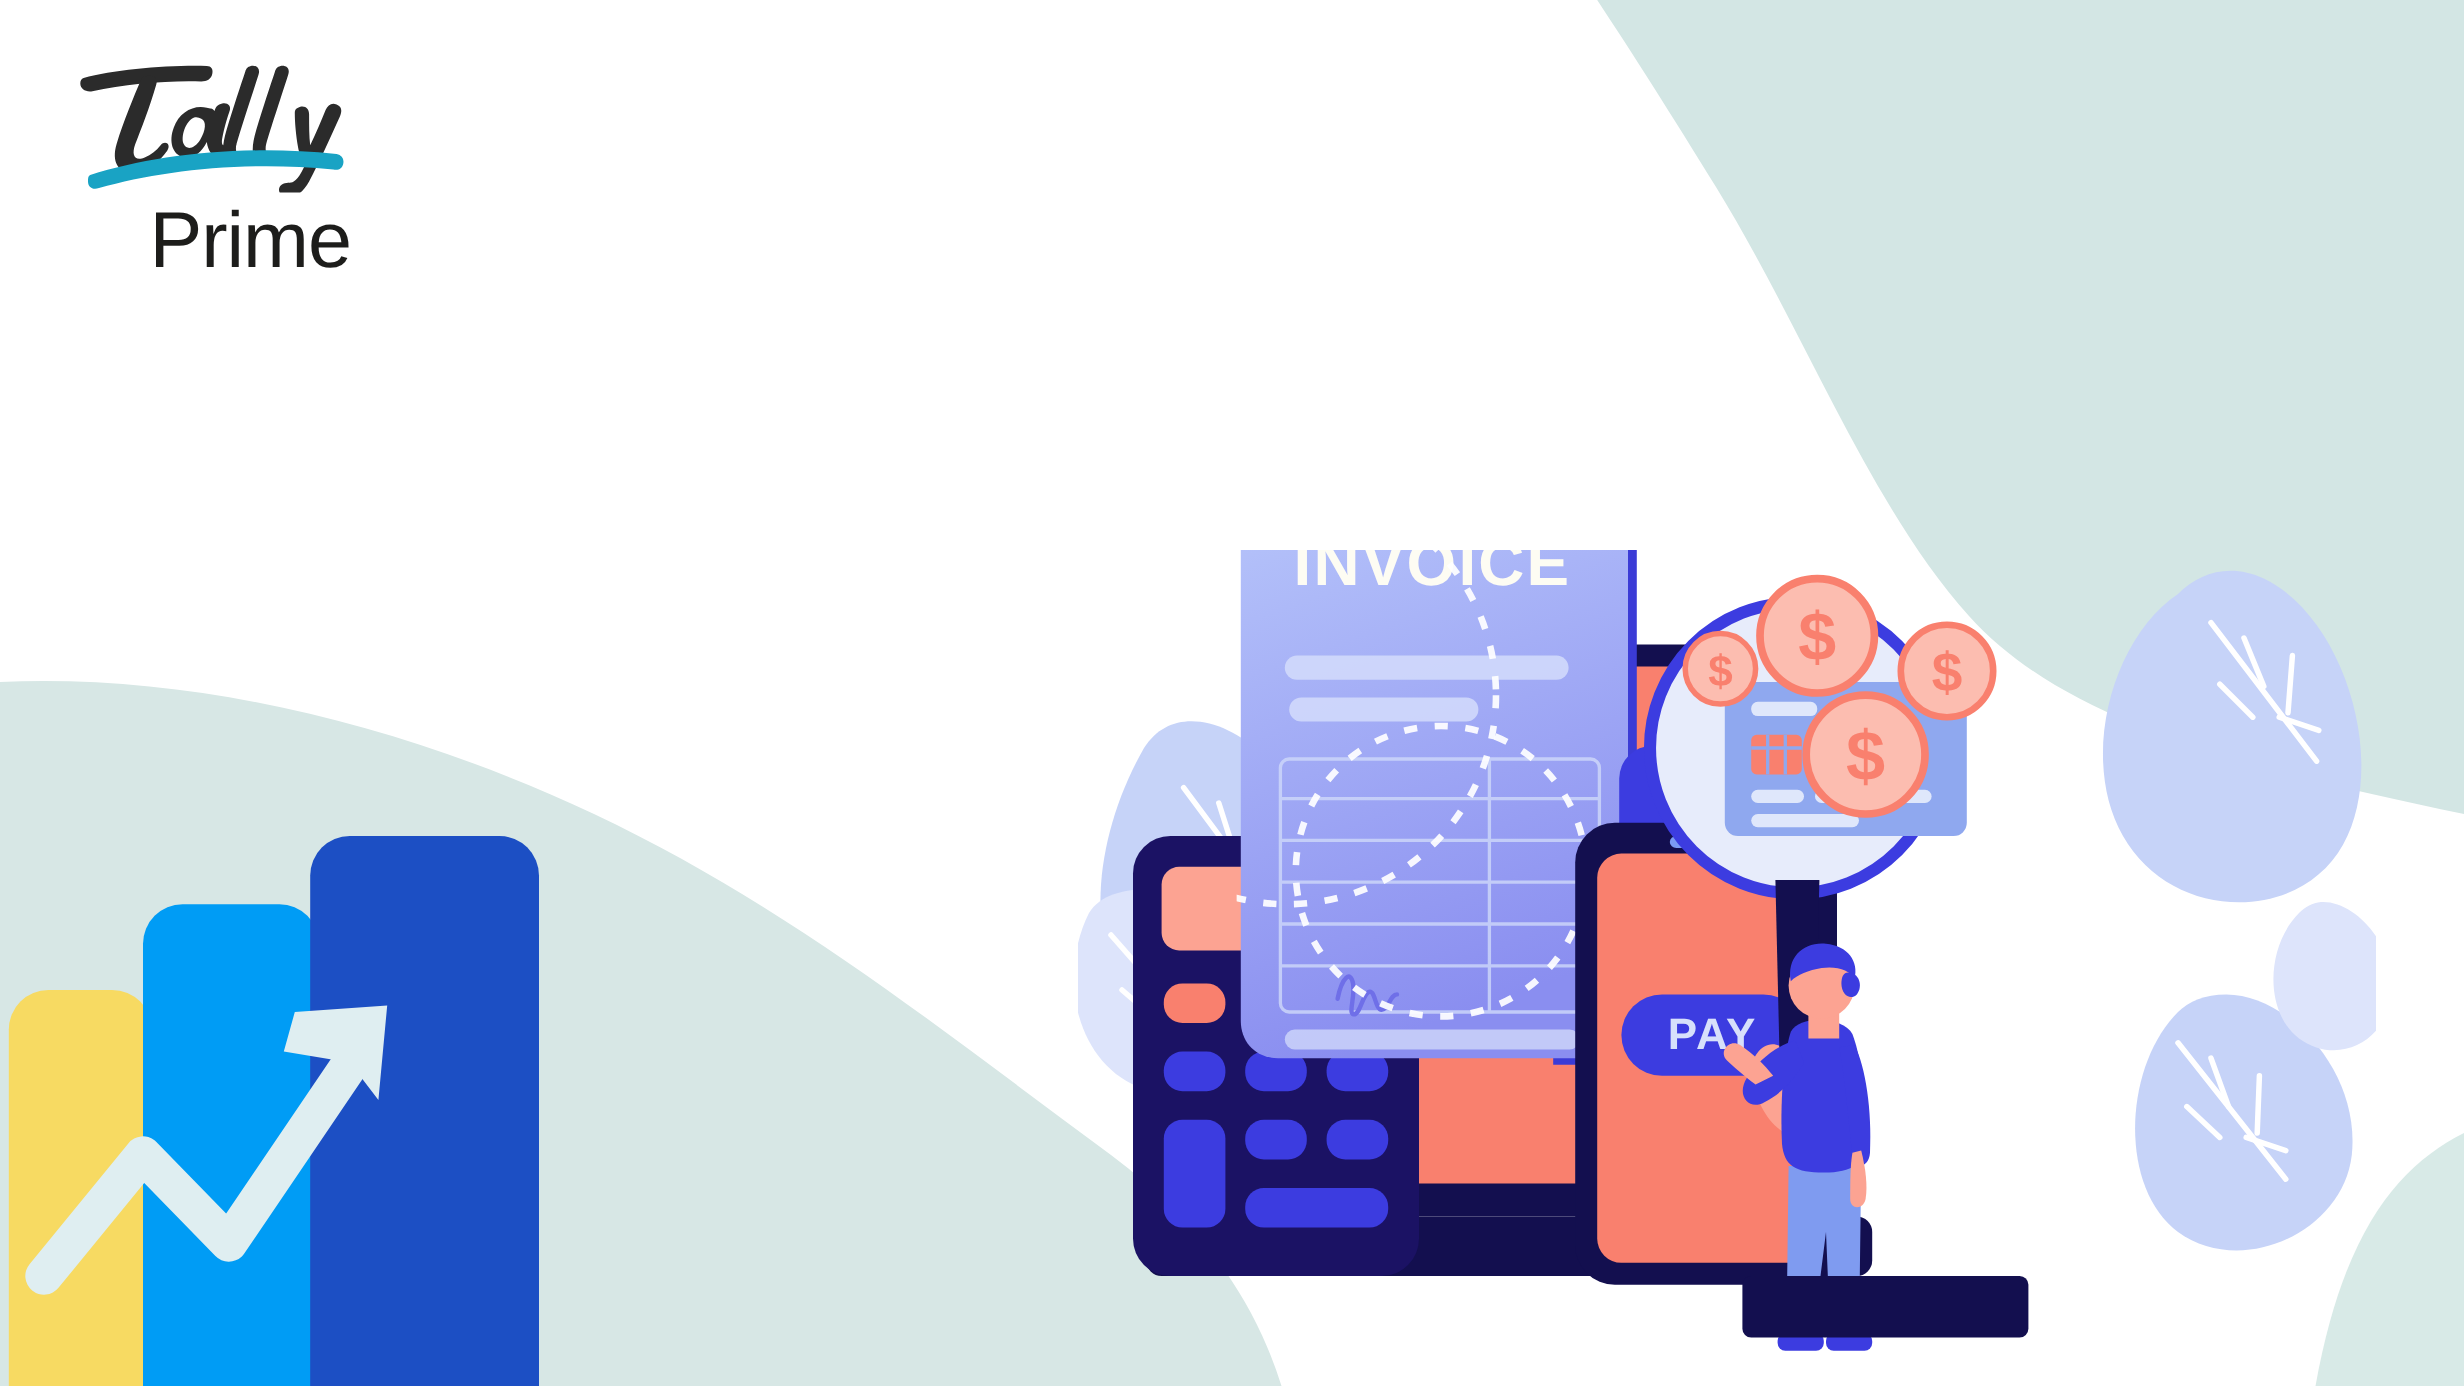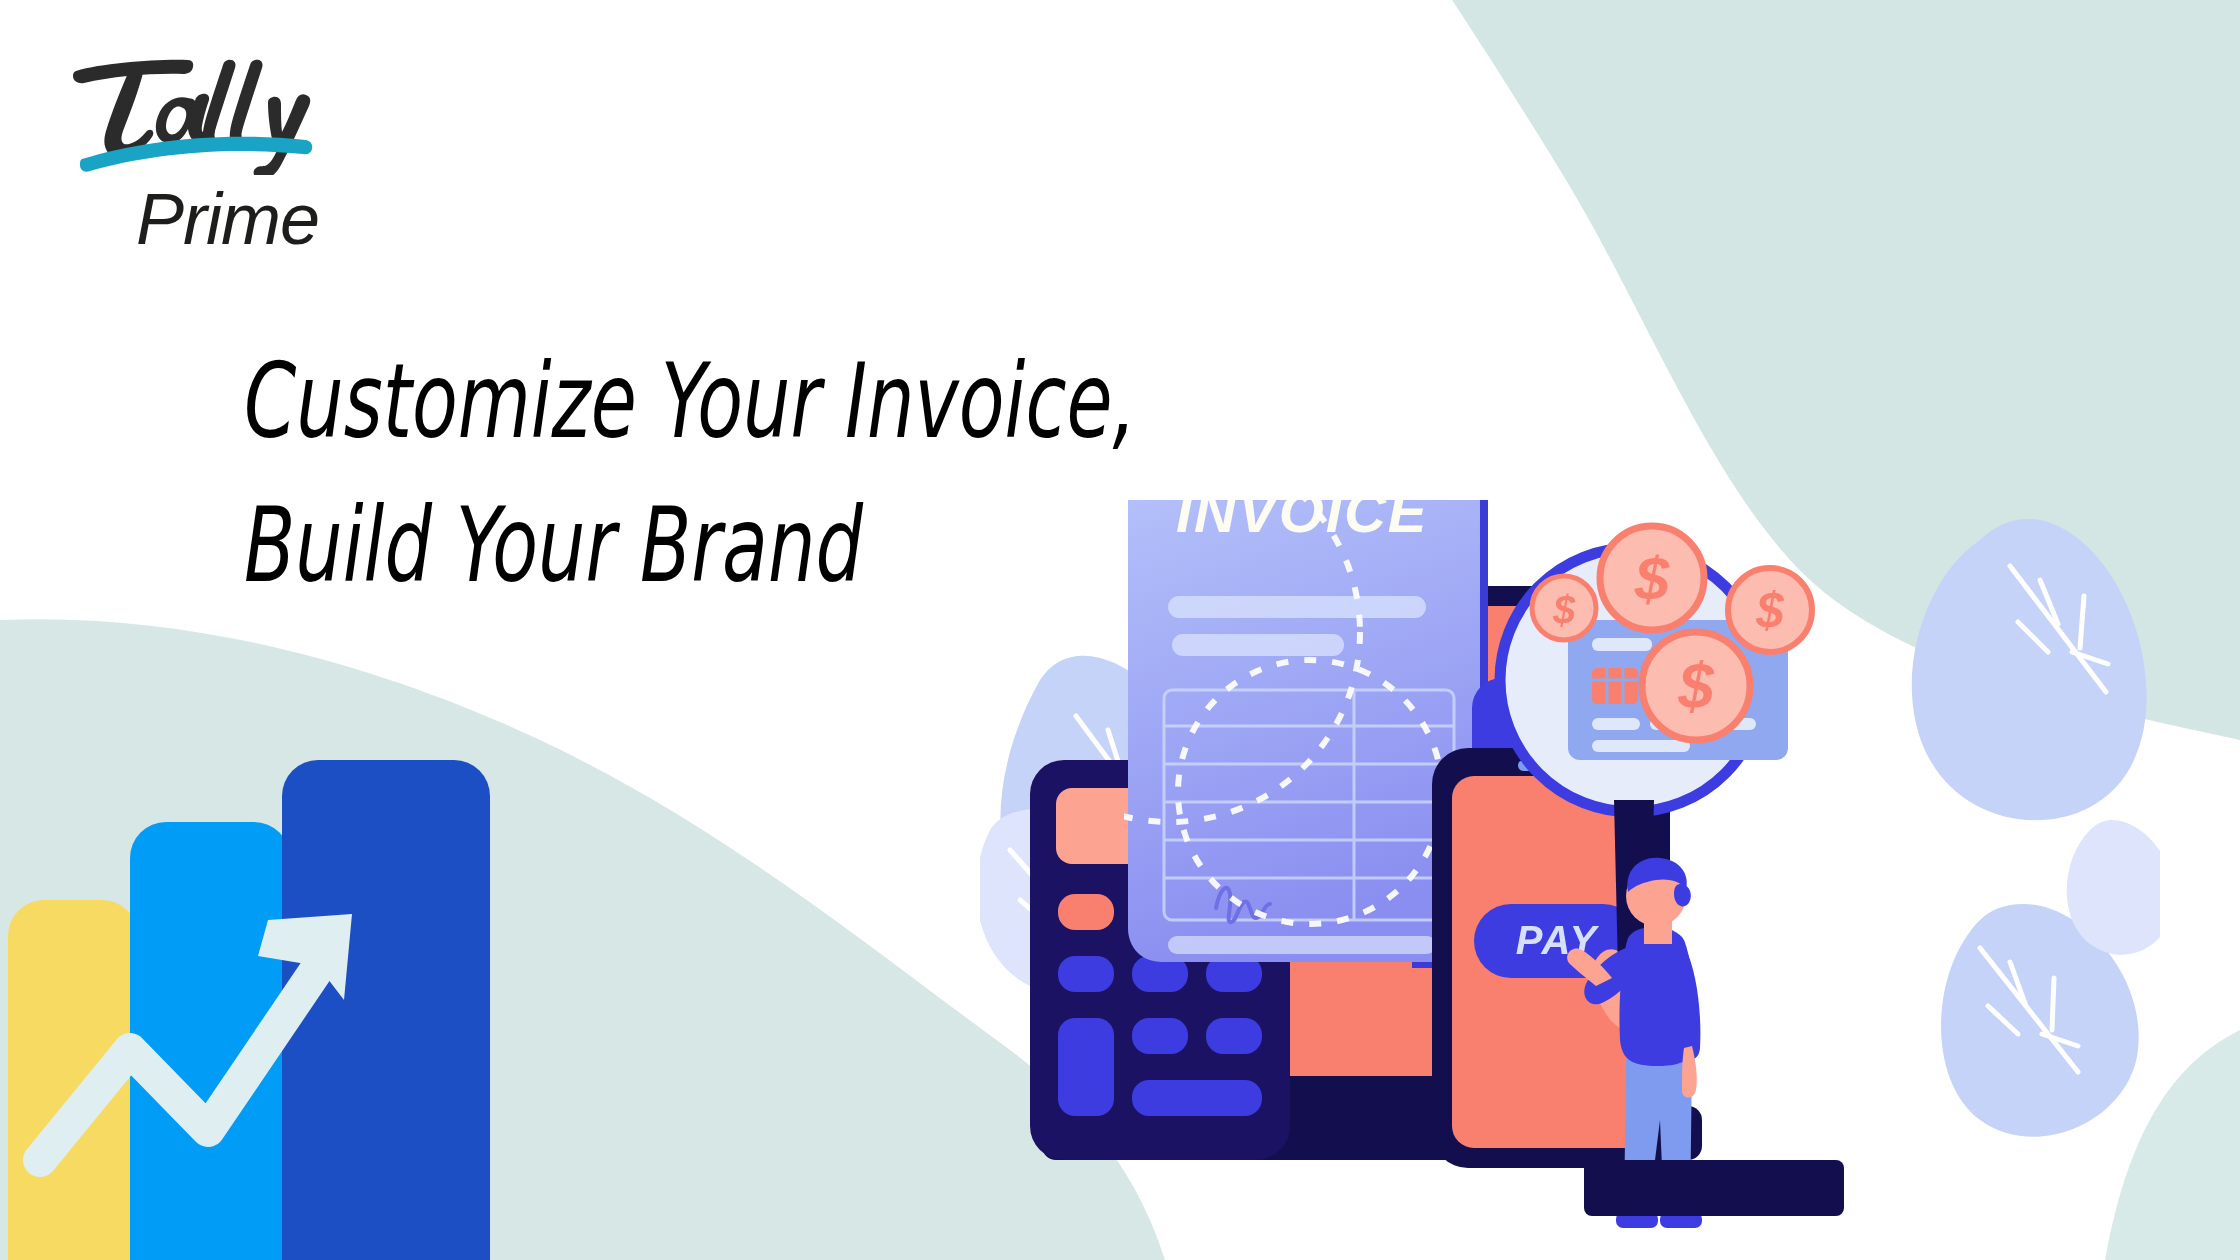--- a/index.html
+++ b/index.html
@@ -1,17 +1,17 @@
 <!DOCTYPE html>
 <html><head>
 <meta charset="utf-8">
 <style>
   html,body{margin:0;padding:0;background:#ffffff;}
   body{width:2240px;height:1260px;overflow:hidden;font-family:"Liberation Sans",sans-serif;}
-  .stage{position:relative;width:2240px;height:1260px;background:#a3a3a3;overflow:hidden;font-style:italic;}
+  .stage{position:relative;width:2240px;height:1260px;background:#a3a3a3;overflow:hidden;}
 
   
   .bg-layer{position:absolute;inset:0;width:100%;height:100%;}
 
   
   .logo{position:absolute;left:70px;top:55px;width:260px;height:215px;}
   .logo-mark{position:absolute;left:0;top:0;width:250px;height:120px;}
   .logo-prime{position:absolute;left:66px;top:128px;font-family:"Liberation Sans",sans-serif;
      font-size:72px;line-height:1;color:#1d1d1b;letter-spacing:-1px;font-weight:400;}
 
@@ -58,24 +58,20 @@
         <path d="M185,5 C190,4 194,7 192,13 C184,38 176,62 172,76 C170,84 174,88 179,84 C183,81 187,85 184,90 C179,96 170,98 164,93 C158,87 159,77 163,63 C169,43 176,22 180,10 C181,7 182,6 185,5 Z"></path>
 
         <path d="M203,42 C208,41 211,44 211,49 C211,59 211,69 212,77 C217,67 222,55 226,45 C228,40 232,38 236,40 C241,42 241,46 239,51 C230,71 220,93 211,110 C205,121 197,126 189,124 C183,122 182,116 186,113 C190,110 194,112 197,110 C202,107 206,98 210,89 C206,89 202,86 201,79 C199,68 198,56 198,48 C198,44 200,43 203,42 Z"></path>
       </g>
 
       <path d="M12,104 C70,86 150,76 236,85 C241,86 243,90 242,94 C241,98 238,100 233,99 C152,91 76,100 20,116 C14,118 10,115 10,110 C10,107 10,105 12,104 Z" fill="#19a3c4"></path>
     </svg>
     <div class="logo-prime">Prime</div>
   </div>
 
-  <div class="headline">
-    <div>Customize Your Invoice,</div>
-    <div>Build Your Brand</div>
-  </div>
 
   <svg class="chart-badge" viewBox="0 0 500 500">
     <rect x="8" y="140" width="130" height="400" rx="36" fill="#f7da62"></rect>
     <rect x="130" y="62" width="160" height="478" rx="36" fill="#009cf5"></rect>
     <rect x="282" y="0" width="208" height="540" rx="36" fill="#1c4fc4"></rect>
 
     <g fill="none" stroke="#dfeef1" stroke-width="34" stroke-linecap="round" stroke-linejoin="round">
       <path d="M40,400 L130,290 L208,370 L330,190"></path>
     </g>
     <path d="M268,160 L352,154 L344,240 L318,206 L258,196 Z" fill="#dfeef1"></path>

